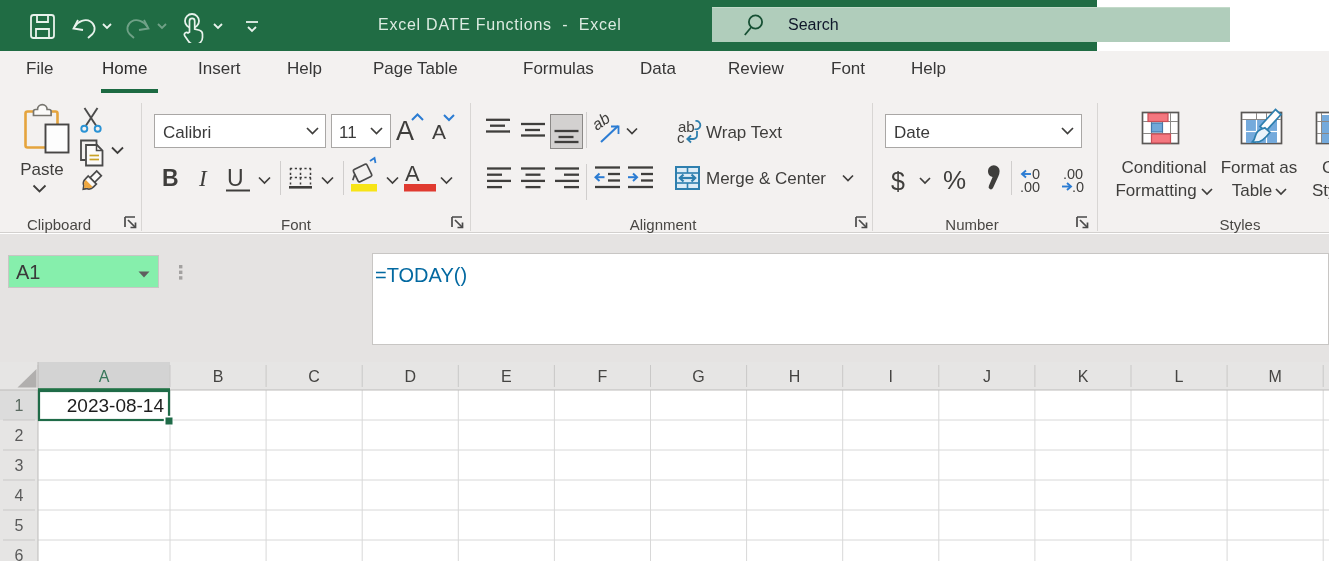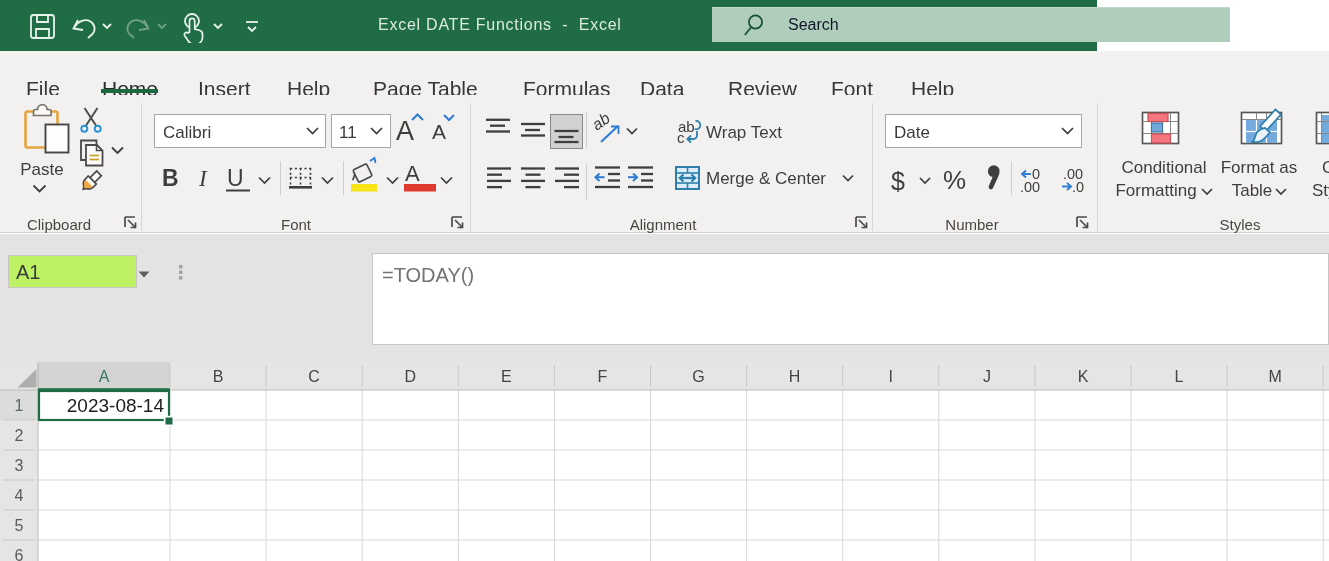--- a/index.html
+++ b/index.html
@@ -4,28 +4,28 @@
 <style>
 * { margin:0; padding:0; box-sizing:border-box; }
 html,body { width:1329px; height:561px; overflow:hidden; font-family:"Liberation Sans", sans-serif; background:#fff; }
 
 #titlebar { position:absolute; left:0; top:0; width:1097px; height:51px; background:#206c44; }
 #title { position:absolute; top:16px; left:378px; width:232px; color:#dcebe1; font-size:16px; letter-spacing:0.75px; white-space:nowrap; }
 #searchbox { position:absolute; left:712px; top:7px; width:518px; height:35px; background:#b0cdbb; border-top:1px solid #c3dac9; }
 #searchtxt { position:absolute; left:76px; top:8px; font-size:16px; color:#0f172a; }
 
 #menubar { position:absolute; left:0; top:51px; width:1329px; height:44px; background:#f3f1f0; }
-.mi { position:absolute; top:26px; font-size:21px; color:#373737; white-space:nowrap; }
+.mi { position:absolute; top:8px; font-size:17px; color:#373737; white-space:nowrap; }
 #mi-home { font-weight:normal; color:#2b2b2b; }
 #home-ul { position:absolute; left:101px; top:37.5px; width:57px; height:4px; background:#1c6a42; }
 
 #ribbon { position:absolute; left:0; top:95px; width:1329px; height:138px; background:#f3f1f0; border-bottom:1px solid #d2d0ce; }
 
 #fbararea { position:absolute; left:0; top:234px; width:1329px; height:128px; background:#e5e3e2; }
-#namebox { position:absolute; left:8px; top:21px; width:129px; height:33px; background:#bef264; border:1px solid #c8c6c4; }
+#namebox { position:absolute; left:8px; top:21px; width:151px; height:33px; background:#86efac; border:1px solid #c8c6c4; }
 #fxbox { position:absolute; left:204px; top:20px; width:162px; height:34px; background:#fff; border:1px solid #c8c6c4; }
 #finput { position:absolute; left:372px; top:19px; width:957px; height:92px; background:#fff; border:1px solid #c8c6c4; }
 
 #grid { position:absolute; left:0; top:362px; width:1329px; height:199px; background:#fff; }
 </style>
 </head>
 <body>
 <div id="titlebar">
   <div id="title">Excel DATE Functions&nbsp; -&nbsp; Excel</div>
   <div id="searchbox">
@@ -307,21 +307,21 @@
       </svg>
   </div>
   <svg style="position:absolute;left:178px;top:31px" width="6" height="16">
       <g fill="#a3a1a0">
         <rect x="1" y="0" width="3.4" height="3.4"></rect>
         <rect x="1" y="5.6" width="3.4" height="3.4"></rect>
         <rect x="1" y="11.2" width="3.4" height="3.4"></rect>
       </g>
     </svg>
   <div id="finput">
-    <div style="position:absolute;left:9px;top:10px;font-size:20px;color:#737373">=TODAY()</div>
+    <div style="position:absolute;left:2px;top:10px;font-size:20px;color:#0369a1">=TODAY()</div>
   </div>
 </div>
 
 <div id="grid">
 <svg width="1329" height="199" viewBox="0 0 1329 199" font-family="Liberation Sans, sans-serif">
 <rect x="0" y="0" width="1329" height="28" fill="#e6e5e4"></rect>
 <rect x="0" y="0" width="38" height="199" fill="#e6e5e4"></rect>
 <rect x="38" y="28" width="1291" height="171" fill="#ffffff"></rect>
 <rect x="38" y="0" width="132" height="28" fill="#d3d3d3"></rect>
 <rect x="0" y="28" width="38" height="30" fill="#dcdcdc"></rect>

